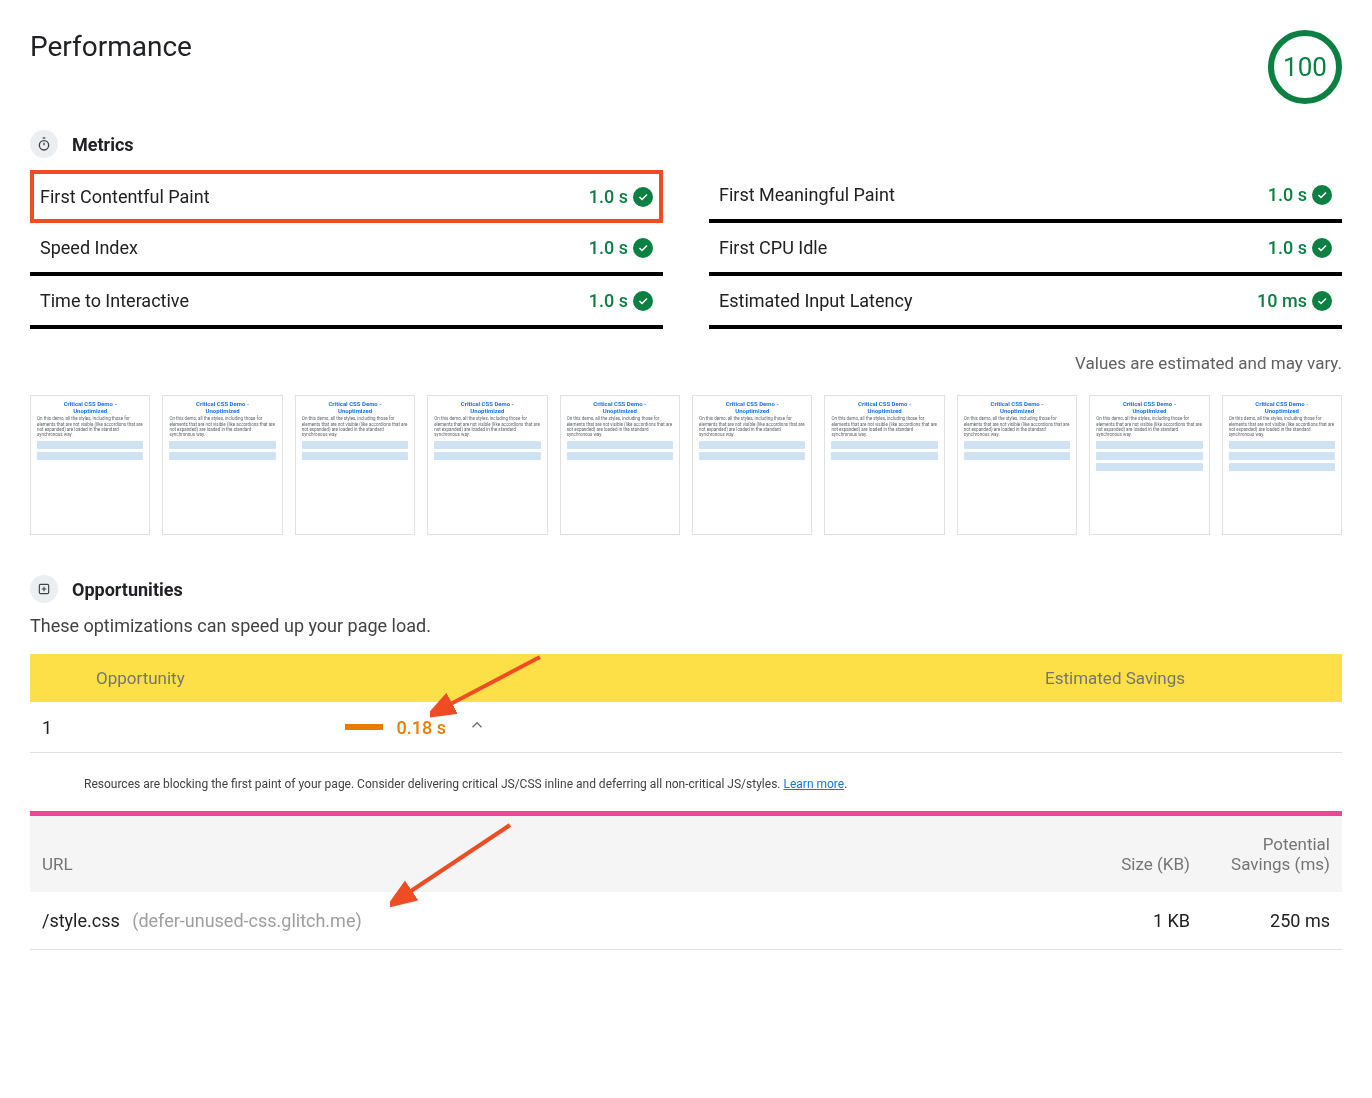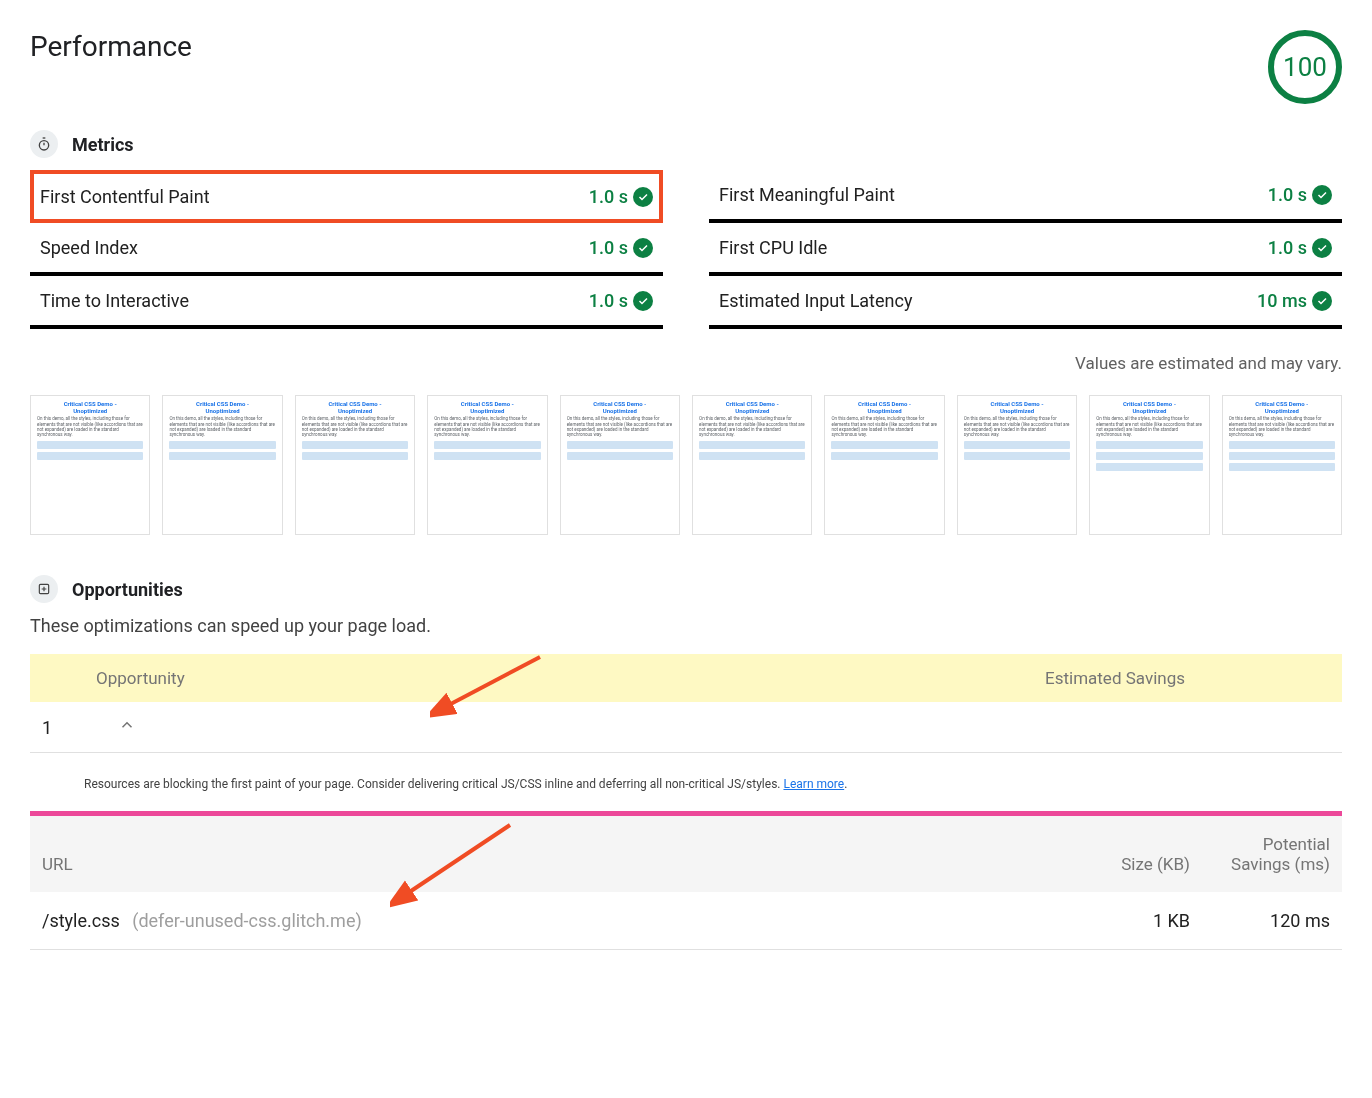--- a/index.html
+++ b/index.html
@@ -142,21 +142,21 @@
     margin-bottom: 3px;
     border-radius: 1px;
   }
   .opp-desc {
     color: #424242;
     font-size: 18px;
     margin: 12px 0 18px 0;
   }
   .opp-header-row {
     display: flex;
-    background: #fef9c3;
+    background: #fde047;
     padding: 14px 12px;
     color: #757575;
     font-size: 17px;
   }
   .opp-col-num { width: 54px; }
   .opp-col-name { flex: 1; }
   .opp-col-savings { width: 350px; text-align: center; }
   .opp-col-arrow { width: 40px; }
   .opp-row {
     display: flex;
@@ -404,20 +404,24 @@
 
 <div class="opp-header-row">
   <div class="opp-col-num"></div>
   <div class="opp-col-name">Opportunity</div>
   <div class="opp-col-savings">Estimated Savings</div>
   <div class="opp-col-arrow"></div>
 </div>
 
 <div class="opp-row" style="position:relative">
   <div class="opp-num">1</div>
+  <div class="opp-savings">
+    <span class="savings-bar"></span>
+    <span class="savings-text">0.18 s</span>
+  </div>
   <div class="opp-expand">
     <svg viewBox="0 0 24 24" width="18" height="18" fill="none" stroke="#757575" stroke-width="2">
         <path d="M6 15l6-6 6 6"></path>
       </svg>
   </div>
   <svg class="arrow-overlay" style="left:400px;top:-50px" width="120" height="70">
       <defs>
         <marker id="ah1" markerWidth="10" markerHeight="10" refX="2" refY="3" orient="auto">
           <path d="M0,0 L0,6 L8,3 z" fill="#f04c24"></path>
         </marker>
@@ -437,21 +441,21 @@
     <span>Potential</span><br><span>Savings (ms)</span>
   </div>
 </div>
 
 <div class="res-row" style="position:relative">
   <div class="res-url">
     <span class="res-path">/style.css</span>
     <span class="res-host">(defer-unused-css.glitch.me)</span>
   </div>
   <div class="res-size">1 KB</div>
-  <div class="res-pot">120 ms</div>
+  <div class="res-pot">250 ms</div>
   <svg class="arrow-overlay" style="left:360px;top:-72px" width="130" height="90">
       <defs>
         <marker id="ah2" markerWidth="10" markerHeight="10" refX="2" refY="3" orient="auto">
           <path d="M0,0 L0,6 L8,3 z" fill="#f04c24"></path>
         </marker>
       </defs>
       <line x1="120" y1="5" x2="15" y2="75" stroke="#f04c24" stroke-width="4" marker-end="url(#ah2)"></line>
     </svg>
 </div>
 

